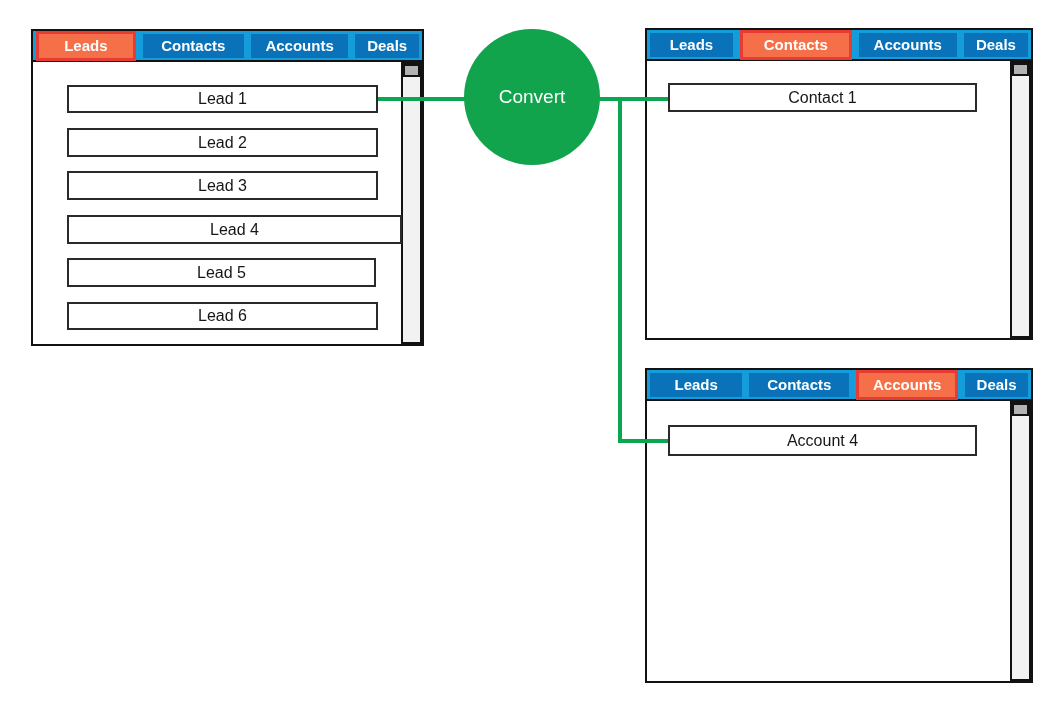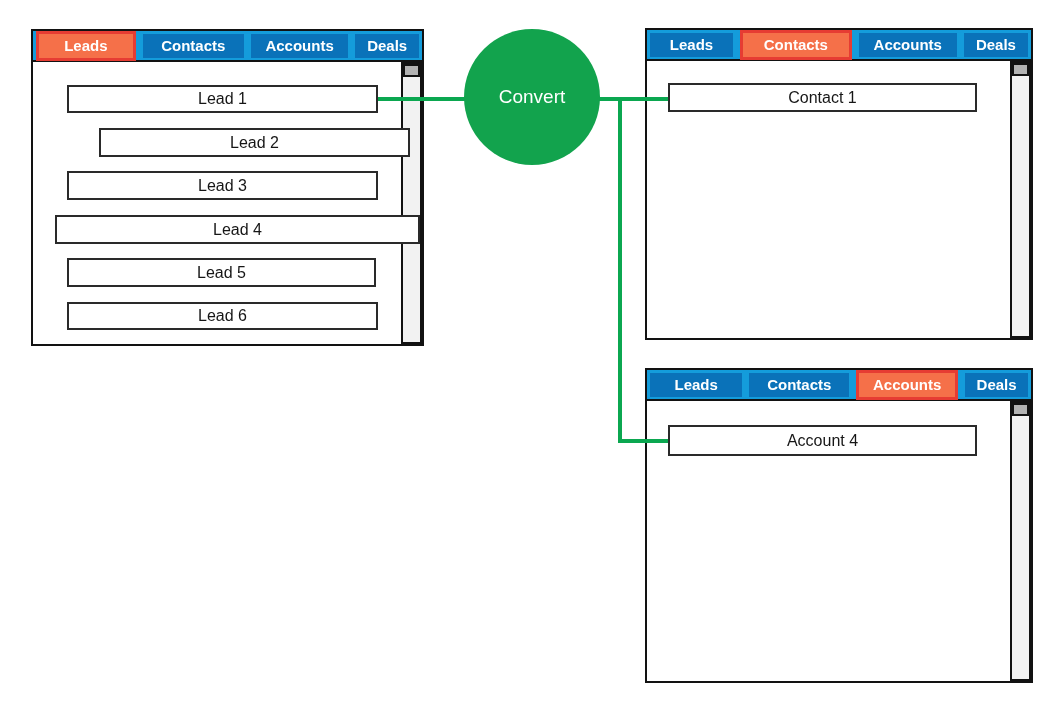--- a/index.html
+++ b/index.html
@@ -127,23 +127,23 @@
         <div class="scrollbar-thumb"></div>
       </div>
     </div>
     <div class="tabbar">
       <div class="tab active" style="flex:1.25">Leads</div>
       <div class="tab" style="flex:1.35">Contacts</div>
       <div class="tab" style="flex:1.3">Accounts</div>
       <div class="tab" style="flex:0.85">Deals</div>
     </div>
     <div class="row" style="left:36px; top:56px;  width:311px; height:28px;">Lead 1</div>
-    <div class="row" style="left:36px; top:99px;  width:311px; height:29px;margin-left:32px;">Lead 2</div>
+    <div class="row" style="left:36px; top:99px;  width:311px; height:29px;">Lead 2</div>
     <div class="row" style="left:36px; top:142px; width:311px; height:29px;">Lead 3</div>
-    <div class="row" style="left:24px; top:186px; width:365px; height:29px;">Lead 4</div>
+    <div class="row" style="left:36px; top:186px; width:335px; height:29px;">Lead 4</div>
     <div class="row" style="left:36px; top:229px; width:309px; height:29px;">Lead 5</div>
     <div class="row" style="left:36px; top:273px; width:311px; height:28px;">Lead 6</div>
   </div>
 
   <div class="panel" style="left:645px; top:28px; width:388px; height:312px;">
     <div class="content">
       <div class="scrollbar">
         <div class="scrollbar-thumb"></div>
       </div>
     </div>

